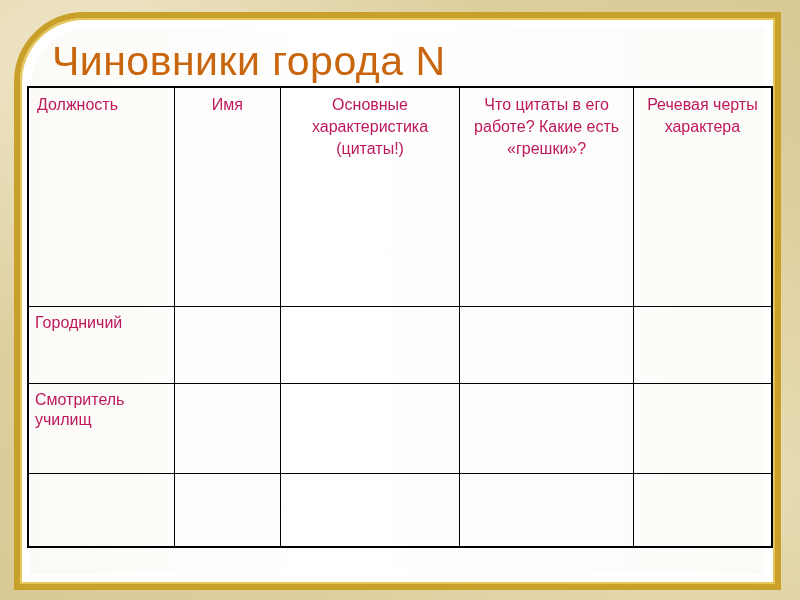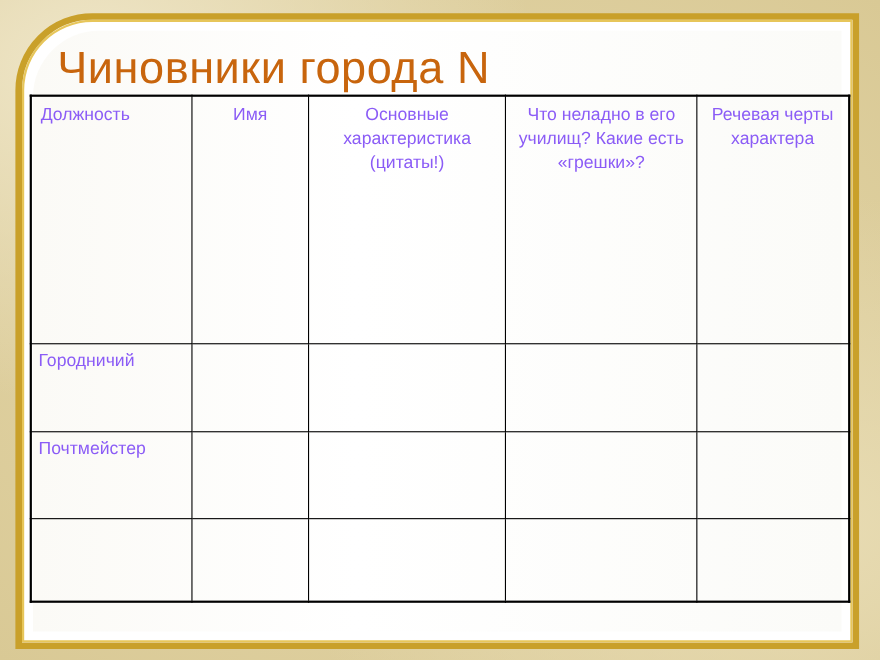--- a/index.html
+++ b/index.html
@@ -26,21 +26,21 @@
     }
     .title {
       position:absolute; left:52px; top:38px;
       font-size:41px; color:#c8650d; letter-spacing:0.5px;
     }
     table {
       position:absolute; left:27px; top:86px;
       width:746px; height:462px;
       border-collapse:collapse;
       border:2px solid #000;
-      font-size:16px; color:#8b5cf6;
+      font-size:16px; color:#be185d;
     }
     td, th {
       border:1.5px solid #000;
       vertical-align:top;
       padding:6px 8px;
       font-weight:normal;
     }
     th { line-height:22px; }
     td.first { text-align:left; padding:6px 6px; line-height:20px;margin-left:46px; }
     th.first { text-align:left; }
@@ -60,32 +60,32 @@
       <col style="width:106px">
       <col style="width:180px">
       <col style="width:174px">
       <col style="width:139px">
   </colgroup>
   <tbody>
       <tr style="height:137px">
     <th class="first">Должность</th>
     <th>Имя</th>
     <th>Основные характеристика (цитаты!)</th>
-    <th>Что неладно в его училищ? Какие есть «грешки»?</th>
+    <th>Что цитаты в его работе? Какие есть «грешки»?</th>
     <th>Речевая черты характера</th>
   </tr>
   <tr style="height:48px">
     <td class="first">Городничий</td>
     <td></td>
     <td></td>
     <td></td>
     <td></td>
   </tr>
-  <tr style="height:48px">
-    <td class="first">Почтмейстер</td>
+  <tr style="height:56px">
+    <td class="first">Смотритель училищ</td>
     <td></td>
     <td></td>
     <td></td>
     <td></td>
   </tr>
   <tr style="height:46px">
     <td class="first"></td>
     <td></td>
     <td></td>
     <td></td>

